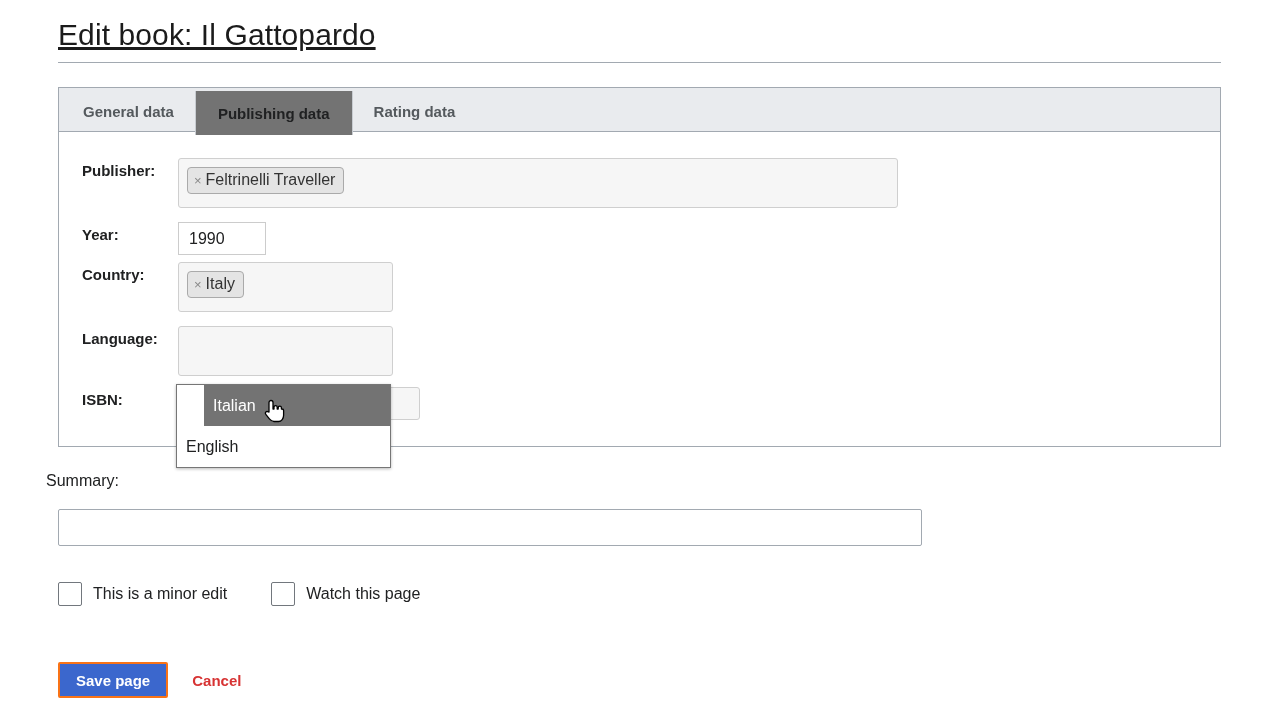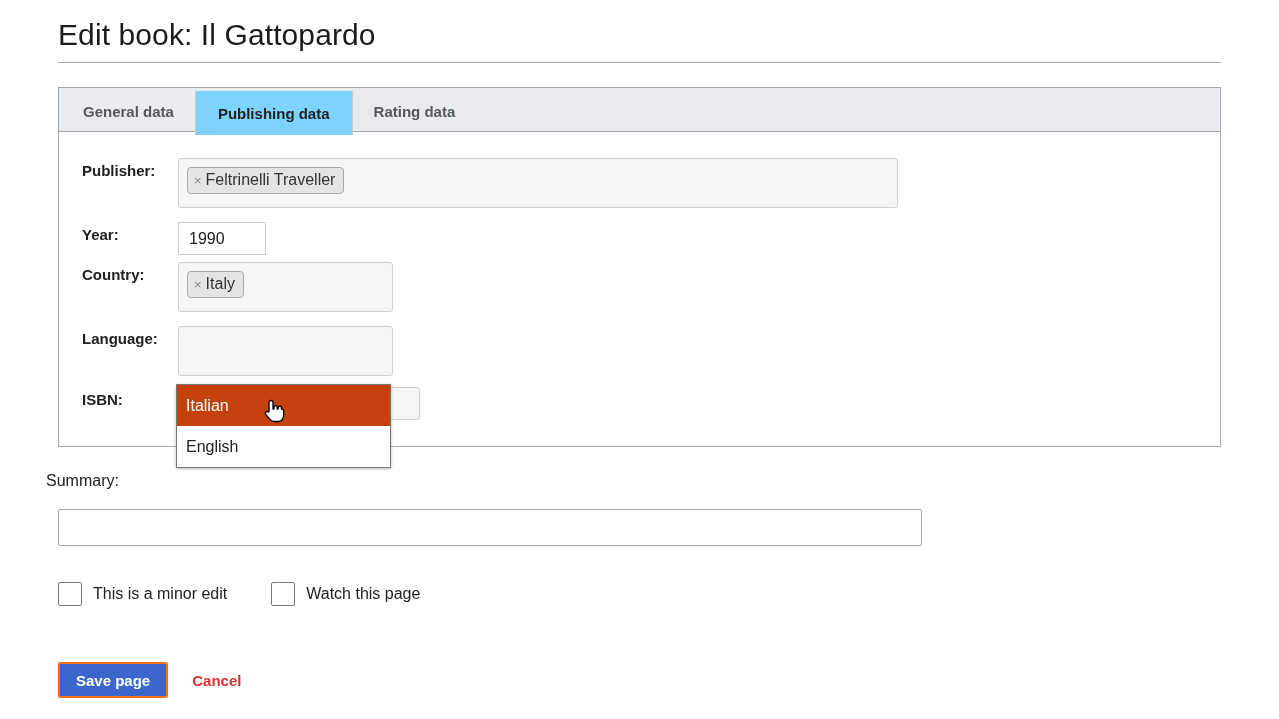--- a/index.html
+++ b/index.html
@@ -19,20 +19,21 @@
   
   .page-title {
     position: absolute;
     left: 58px;
     top: 18px;
     font-size: 30px;
     font-weight: 400;
     color: #1b1b1b;
     letter-spacing: 0.1px;
     white-space: nowrap;
+    text-decoration: underline;
   }
   .title-rule {
     position: absolute;
     left: 58px;
     top: 62px;
     width: 1163px;
     height: 1px;
     background: #a2a9b1;
   }
 
@@ -56,21 +57,21 @@
     align-items: center;
     padding: 0 22px;
     font-size: 15px;
     font-weight: bold;
     color: #54595d;
     box-sizing: border-box;
     cursor: pointer;
     white-space: nowrap;
   }
   .tab.active {
-    background: #7dd3fc;
+    background: #737373;
     color: #202122;
     margin-top: 3px;
     position: relative;
     z-index: 3;
     box-shadow: -1px 0 0 #c8ccd1, 1px 0 0 #c8ccd1;
   }
 
   
   .panel {
     position: absolute;
@@ -156,22 +157,23 @@
     height: 41px;
     display: flex;
     align-items: center;
     padding-left: 9px;
     font-size: 16px;
     color: #202122;
     box-sizing: border-box;
     cursor: default;
   }
   .dd-option.selected {
-    background: #c2410c;
+    background: #737373;
     color: #ffffff;
+    margin-left: 27px;
   }
 
   
   .cursor {
     position: absolute;
     left: 263px;
     top: 398px;
     z-index: 60;
     pointer-events: none;
   }

